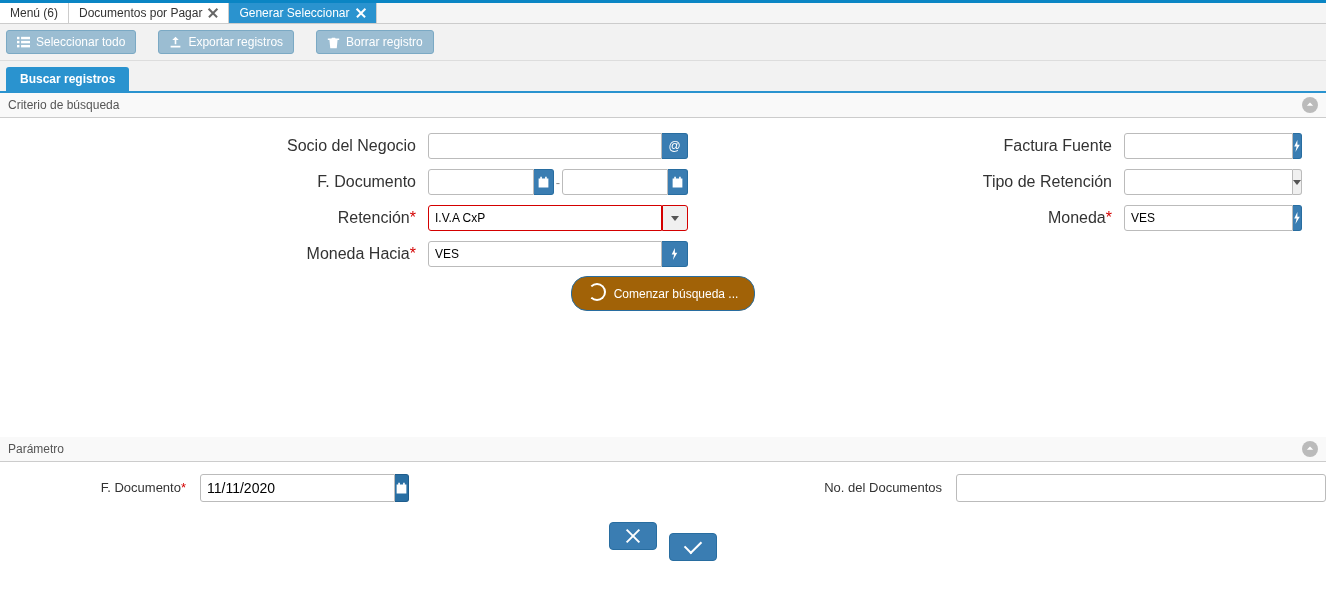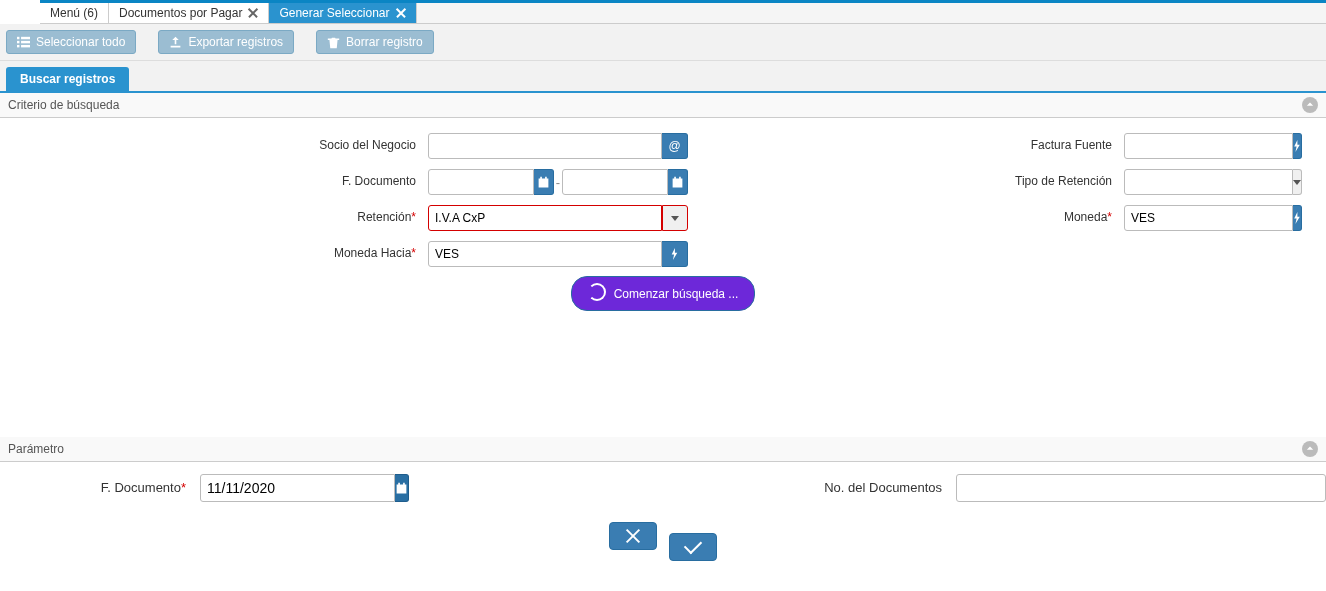--- a/index.html
+++ b/index.html
@@ -10,21 +10,20 @@
     color: #333;
   }
 
   
   .tabs-row {
     display: flex;
     border-top: 3px solid #0a85c4;
     border-bottom: 1px solid #ccc;
     background: #f5f5f5;
     height: 24px;
-    margin-left: 40px;
   }
   .tab {
     display: flex;
     align-items: center;
     padding: 0 10px;
     border-right: 1px solid #ccc;
     background: #fff;
     color: #333;
     cursor: pointer;
     gap: 6px;
@@ -104,21 +103,21 @@
   
   .form-zone { padding: 14px 0 6px; }
   .form-row {
     display: grid;
     grid-template-columns: 420px 260px 420px 140px;
     align-items: center;
     column-gap: 8px;
     margin-bottom: 8px;
     min-height: 28px;
   }
-  .flabel { text-align: right; font-size: 12px; color:#333; padding-right: 4px; line-height:1.15; }
+  .flabel { text-align: right; font-size: 16px; color:#333; padding-right: 4px; line-height:1.15; }
   .flabel .req { color:#d40000; }
   .fcontrol { display:flex; }
 
   .txt {
     flex:1; height:26px; border:1px solid #bbb; border-radius:3px 0 0 3px;
     padding: 0 6px; font-size:12px; outline:none;
   }
   .txt.solo { border-radius:3px; }
   .combo-caret, .btn-icon {
     width:26px; height:26px;
@@ -156,21 +155,21 @@
   }
   .highlight .txt { border-right:1px solid #d40000; }
 
   
   .chkwrap { display:flex; align-items:center; gap:8px; }
   .chkbox { width:18px; height:18px; border:1px solid #bbb; border-radius:2px; display:inline-block; background:#fff; cursor:pointer; }
 
   
   .center-btn-row { text-align:center; margin-top: 4px; }
   .primary-btn {
-    background:#6d28d9; border:1px solid #286da0; color:#fff;
+    background:#a16207; border:1px solid #286da0; color:#fff;
     border-radius:16px; padding:6px 16px; font-size:12px;
     display:inline-flex; align-items:center; gap:8px; cursor:pointer;
   }
   .primary-btn .spin::after {
     content:''; width:14px;height:14px;border:2px solid #fff; border-left-color:transparent;
     border-radius:50%; display:inline-block;
   }
 
   
   .param-zone { padding: 12px 0 20px; }

